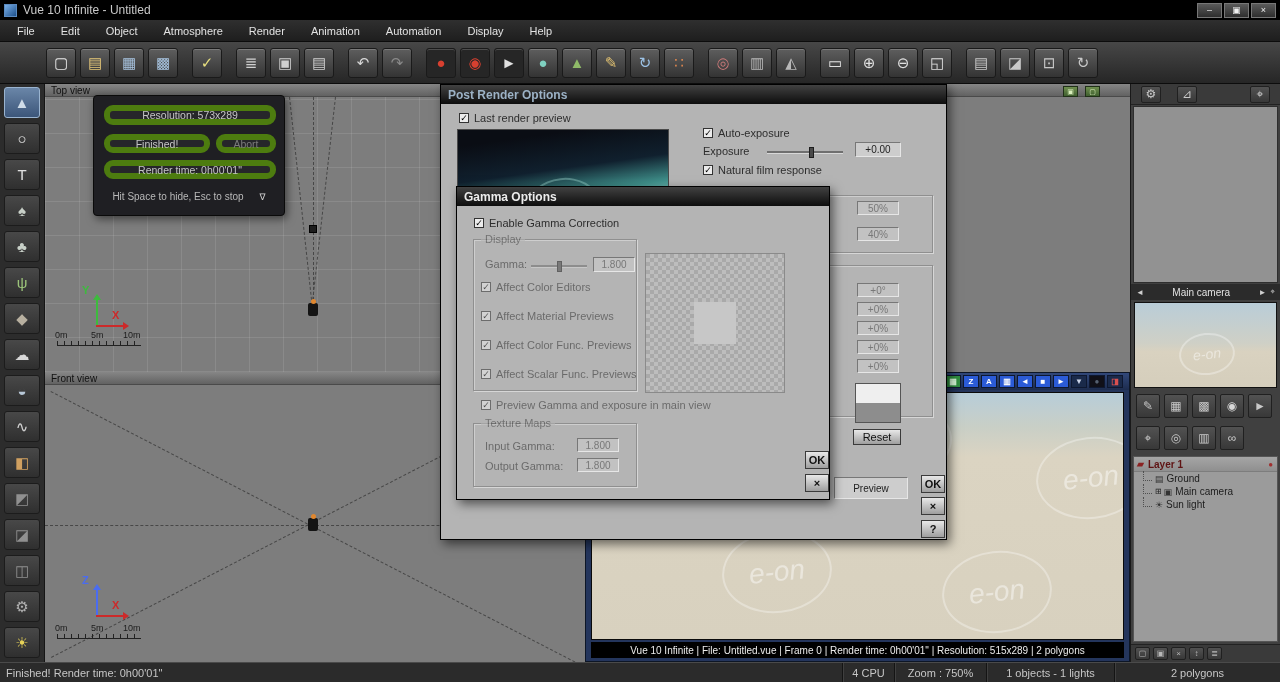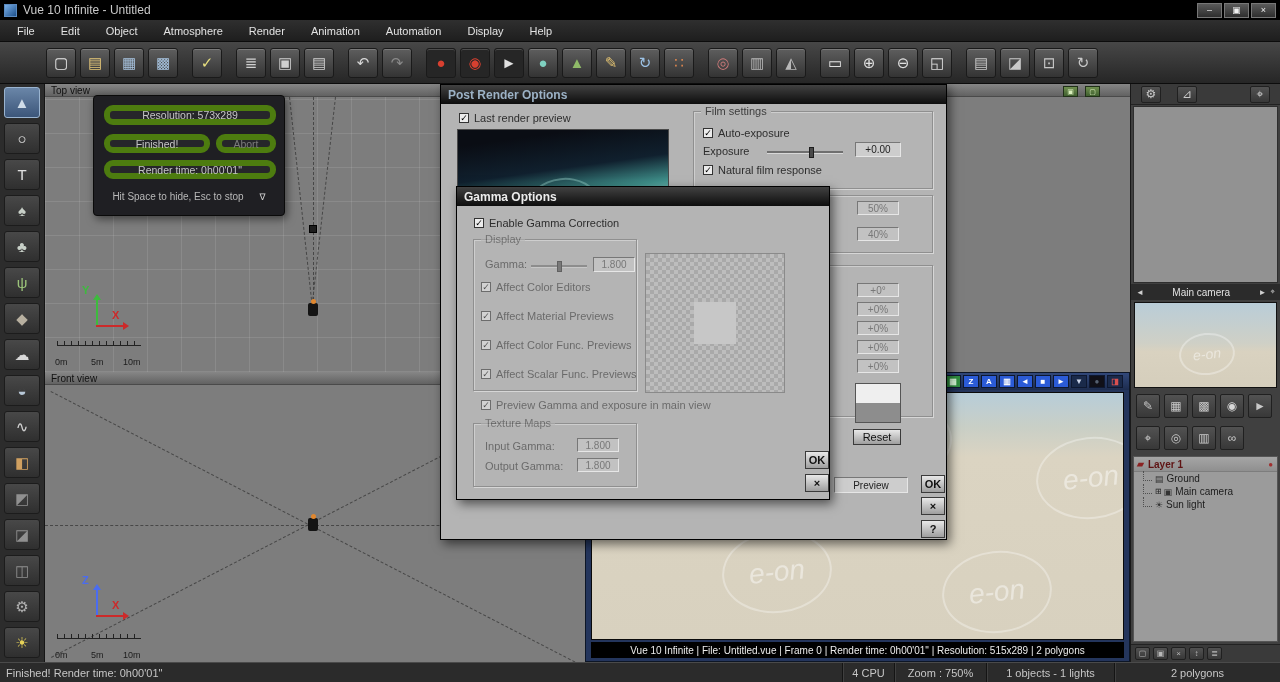--- a/index.html
+++ b/index.html
@@ -39,21 +39,21 @@
   .camdot{position:absolute;left:3px;top:-4px;width:5px;height:5px;background:#e0872f;border-radius:50%;}
   .objglyph{position:absolute;width:8px;height:8px;background:#1d1d1d;border:1px solid #000;}
   .axis{position:absolute;width:52px;height:48px;}
   .axv{position:absolute;left:14px;top:10px;width:2px;height:27px;}
   .axvt{position:absolute;left:11px;top:2px;width:0;height:0;border:4px solid transparent;}
   .axh{position:absolute;left:14px;top:37px;width:27px;height:2px;background:#cc2a2a;}
   .axht{position:absolute;left:41px;top:34px;width:0;height:0;border:4px solid transparent;border-left:6px solid #cc2a2a;}
   .axvl{position:absolute;left:0;top:-4px;font-size:11px;font-weight:bold;}
   .axhl{position:absolute;left:30px;top:21px;font-size:11px;font-weight:bold;color:#cc2a2a;}
   .ruler{position:absolute;width:92px;height:16px;}
-  .rlab{position:absolute;top:0;font-size:9px;color:#1c1c1c;margin-top:27px;}
+  .rlab{position:absolute;top:0;font-size:9px;color:#1c1c1c;}
   .rticks{position:absolute;left:2px;top:11px;width:84px;height:5px;border-bottom:1px solid #222;background:repeating-linear-gradient(90deg,#222 0 1px,transparent 1px 7px);}
   .vpctrl{position:absolute;top:2px;right:30px;display:flex;gap:7px;}
   .vpc{width:15px;height:11px;background:linear-gradient(#6f8f4f,#3f5f2f);border:1px solid #203018;color:#d8eebb;font-size:7px;display:flex;align-items:center;justify-content:center;}
 
   
   .renderwin{position:absolute;left:585px;top:372px;width:545px;height:290px;background:#24355c;border:1px solid #0d1626;z-index:5;}
   .rwbar{height:17px;display:flex;align-items:center;justify-content:flex-end;gap:2px;padding-right:6px;background:linear-gradient(#31487a,#1d2c4e);}
   .rwbtn{width:16px;height:13px;border:1px solid #0e1830;display:flex;align-items:center;justify-content:center;font-size:8px;font-weight:bold;flex:none;}
   .rwimage{position:absolute;left:5px;top:19px;right:5px;bottom:21px;border:1px solid #0a0a0a;overflow:hidden;background:linear-gradient(#b7cdd9 0%,#c9cfc6 14%,#dbd4c2 26%,#d8d1bf 100%);}
   .wm{position:absolute;border:2px solid rgba(255,255,255,.32);border-radius:50%;display:flex;align-items:center;justify-content:center;color:rgba(255,255,255,.45);font-style:italic;transform:rotate(-6deg);}
@@ -536,23 +536,20 @@
     </div>
     <div class="row" style="left:18px;top:27px;">
       <span class="cb">✓</span>
       <span class="lbl">Last render preview</span>
     </div>
     <div class="thumb" style="left:16px;top:44px;width:212px;height:138px;">
       <div class="wm" style="left:70px;top:48px;width:70px;height:50px;font-size:18px;border-color:rgba(180,240,230,.35);color:rgba(200,245,235,.5);">
           <span>e-on</span>
         </div>
     </div>
-    <div class="group" style="left:252px;top:26px;width:240px;height:78px;">
-      <span class="grouplabel">Film settings</span>
-    </div>
     <div class="row" style="left:262px;top:42px;">
       <span class="cb">✓</span>
       <span class="lbl">Auto-exposure</span>
     </div>
     <span class="lbl" style="position:absolute;left:262px;top:60px;">Exposure</span>
     <div class="slider" style="left:326px;top:66px;width:76px;">
       <div class="sthumb" style="left:42px;"></div>
     </div>
     <div class="field active" style="left:414px;top:57px;width:46px;height:15px;">+0.00</div>
     <div class="row" style="left:262px;top:79px;">
@@ -566,21 +563,21 @@
     <div class="field" style="left:416px;top:198px;width:42px;height:14px;">+0°</div>
     <div class="field" style="left:416px;top:217px;width:42px;height:14px;">+0%</div>
     <div class="field" style="left:416px;top:236px;width:42px;height:14px;">+0%</div>
     <div class="field" style="left:416px;top:255px;width:42px;height:14px;">+0%</div>
     <div class="field" style="left:416px;top:274px;width:42px;height:14px;">+0%</div>
     <div class="swatch" style="left:414px;top:298px;width:46px;height:40px;">
       <div class="half1"></div>
       <div class="half2"></div>
     </div>
     <div class="pbtn" style="left:412px;top:344px;width:48px;height:16px;font-weight:normal;">Reset</div>
-    <div class="field active" style="left:393px;top:392px;width:74px;height:16px;">Preview</div>
+    <div class="field active" style="left:393px;top:392px;width:74px;height:22px;">Preview</div>
     <div class="pbtn" style="left:480px;top:390px;width:24px;height:18px;">OK</div>
     <div class="pbtn" style="left:480px;top:412px;width:24px;height:18px;">×</div>
     <div class="pbtn" style="left:480px;top:435px;width:24px;height:18px;">?</div>
   </div>
 
   <div class="dlg gammadlg" style="left:456px;top:186px;width:374px;height:314px;">
     <div class="dlgtitle">
       <span>Gamma Options</span>
     </div>
     <div class="row" style="left:17px;top:30px;">

